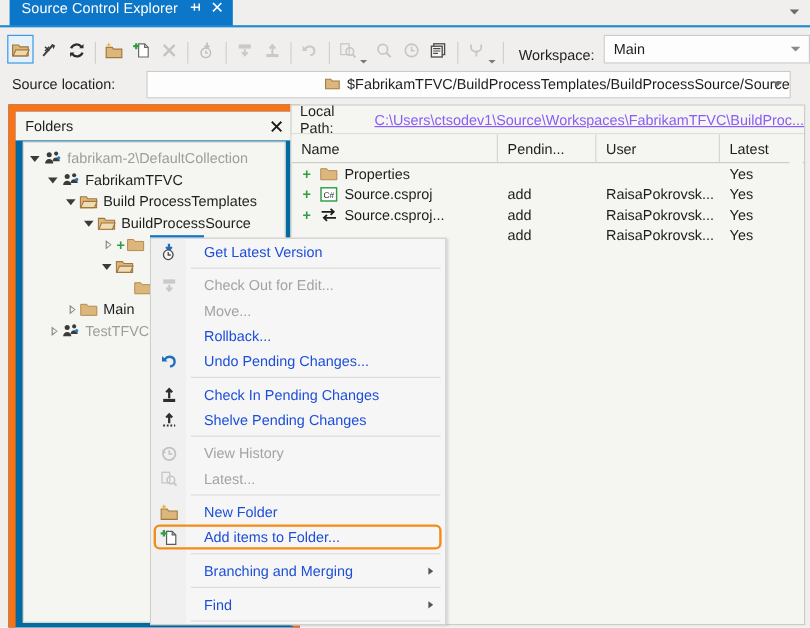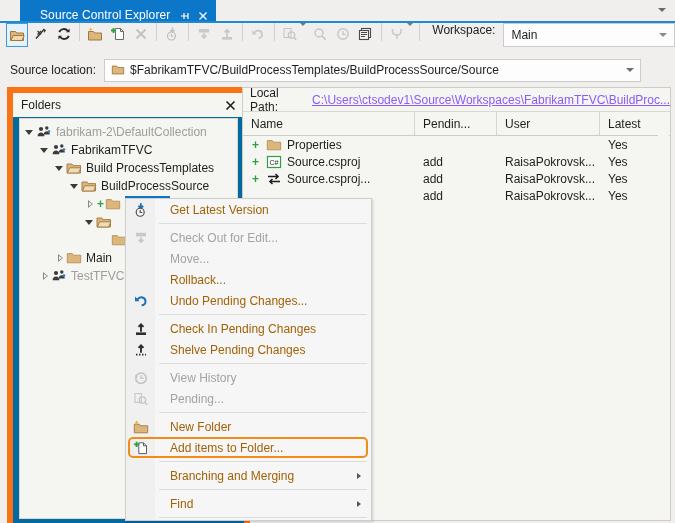--- a/index.html
+++ b/index.html
@@ -8,41 +8,41 @@
     background:#f5f5f2;
     font-family:"Liberation Sans","DejaVu Sans",sans-serif;
     font-size:12px;color:#1e1e1e;
     -webkit-font-smoothing:antialiased;
   }
   .app{position:relative;width:675px;height:523px;background:#f0efed;}
 
   
   .tabstrip{position:absolute;left:0;top:0;width:675px;height:22px;background:#f0efed;}
   .tabstrip-underline{position:absolute;left:0;top:21px;width:675px;height:2px;background:#1f8ad2;}
-  .tab{position:absolute;left:20px;top:0;height:22px;background:#0c76c8;display:flex;align-items:flex-end;padding:0 7px 0 20px;}
+  .tab{position:absolute;left:8px;top:0;height:22px;background:#0c76c8;display:flex;align-items:flex-start;padding:0 7px 0 10px;}
   .tab-title{color:#ffffff;font-size:12px;white-space:nowrap;letter-spacing:.1px;}
   .tab-pin{margin-left:9px;width:12px;height:12px;position:relative;}
   .tab-close{margin-left:6px;width:12px;height:12px;position:relative;}
   .tabstrip-chev{position:absolute;right:9px;top:8px;width:0;height:0;border-left:4px solid transparent;border-right:4px solid transparent;border-top:4px solid #6b6b6b;}
 
   
-  .toolbar{position:absolute;left:0;top:23px;width:675px;height:30px;background:#f0efed;display:flex;align-items:flex-start;}
+  .toolbar{position:absolute;left:0;top:23px;width:675px;height:30px;background:#f0efed;display:flex;align-items:flex-end;}
   .tbtn{width:22px;height:22px;margin:0 1px;display:flex;align-items:center;justify-content:center;position:relative;}
   .tbtn.sel{border:1px solid #3d9ae2;background:#e5f1fb;}
   .tsep{width:1px;height:18px;background:#d2d0cd;margin:0 4px;}
   .tcaret{width:0;height:0;border-left:3px solid transparent;border-right:3px solid transparent;border-top:3px solid #7a7a7a;margin-left:-1px;margin-right:2px;}
   .ws-label{font-size:12px;color:#1e1e1e;margin-left:8px;margin-right:8px;}
   .ws-combo{width:180px;height:22px;background:#fdfdfd;border:1px solid #cccccc;display:flex;align-items:center;position:relative;}
   .ws-combo-text{font-size:12px;padding-left:7px;color:#1e1e1e;}
   .ws-combo-arrow{position:absolute;right:7px;top:9px;width:0;height:0;border-left:4px solid transparent;border-right:4px solid transparent;border-top:4px solid #8a8a8a;}
 
   
   .srcbar{position:absolute;left:0;top:55px;width:675px;height:30px;background:#f0efed;display:flex;align-items:center;}
   .src-label{margin-left:10px;font-size:12px;color:#1e1e1e;}
-  .src-combo{margin-left:8px;width:535px;height:21px;background:#fdfdfd;border:1px solid #cccccc;display:flex;align-items:center;position:relative;}
+  .src-combo{margin-left:26px;width:535px;height:21px;background:#fdfdfd;border:1px solid #cccccc;display:flex;align-items:center;position:relative;justify-content:flex-end;}
   .src-combo-text{font-size:12px;padding-left:5px;color:#1e1e1e;white-space:nowrap;}
   .src-combo-arrow{position:absolute;right:6px;top:8px;width:0;height:0;border-left:4px solid transparent;border-right:4px solid transparent;border-top:4px solid #6f6f6f;}
 
   
   .folders{position:absolute;left:7px;top:87px;width:231px;height:432px;background:#0369a1;border:6px solid #f97316;}
   .folders-head{position:relative;height:24px;display:flex;align-items:center;background:#f5f5f2;}
   .folders-title{margin-left:8px;font-size:12px;color:#1e1e1e;}
   .folders-close{position:absolute;right:8px;top:7px;width:11px;height:11px;}
   .folders-body{position:absolute;left:6px;top:25px;right:6px;bottom:6px;background:#f5f5f2;border:1px solid #d9d9d4;overflow:hidden;}
   .tree-row{position:absolute;height:18px;display:flex;align-items:center;white-space:nowrap;font-size:12px;}
@@ -68,21 +68,21 @@
   .gh{display:flex;align-items:center;font-size:12px;color:#1e1e1e;border-right:1px solid #d6d6d1;padding-left:8px;box-sizing:border-box;}
   .gh:last-child{border-right:none;}
   .grid-body{position:relative;}
   .grow{position:relative;height:17px;display:flex;align-items:center;font-size:12px;}
   .cell{box-sizing:border-box;display:flex;align-items:center;overflow:hidden;white-space:nowrap;}
   .vscroll{position:absolute;right:1px;top:47px;bottom:1px;width:11px;background:#f5f5f2;}
 
   
   .ctxmenu{position:absolute;left:125px;top:198px;width:245px;height:321px;background:#f6f6f6;border:1px solid #cfcfcf;box-shadow:1px 1px 2px rgba(0,0,0,.16);}
   .ctxgutter{position:absolute;left:0;top:0;bottom:0;width:29px;background:#f0f0f0;}
-  .mi{position:relative;height:21px;display:flex;align-items:center;font-size:12px;color:#a16207;}
+  .mi{position:relative;height:21px;display:flex;align-items:center;font-size:12px;color:#1d4ed8;}
   .mi.disabled{color:#a3a3a3;}
   .mi-icon{width:29px;height:21px;display:flex;align-items:center;justify-content:center;flex:0 0 29px;position:relative;}
   .mi-label{margin-left:15px;white-space:nowrap;}
   .mi-arrow{position:absolute;right:10px;top:8px;width:0;height:0;border-top:3.5px solid transparent;border-bottom:3.5px solid transparent;border-left:4px solid #555;}
   .msep{height:1px;margin:3px 4px 3px 33px;background:#dcdcdc;}
   .hl-box{position:absolute;left:2px;top:0;width:240px;height:21px;border:2px solid #f28c18;border-radius:5px;box-sizing:border-box;pointer-events:none;}
 
   svg{display:block;}
 </style>
 </head>
@@ -581,21 +581,21 @@
           <div class="mi disabled">
             <span class="mi-icon">
               <span class="ic" style="position: static;">
                 <svg width="16" height="16" viewBox="0 0 16 16">
                   <rect x="2" y="2.6" width="6.4" height="8.8" fill="none" stroke="#c6c6c6" stroke-width="1.1"></rect>
                   <circle cx="9.4" cy="9" r="3.2" fill="none" stroke="#c6c6c6" stroke-width="1.3"></circle>
                   <path d="M11.7 11.3l2.4 2.4" stroke="#c6c6c6" stroke-width="1.6"></path>
                 </svg>
               </span>
             </span>
-            <span class="mi-label">Pending...</span>
+            <span class="mi-label">Latest...</span>
           </div>
         </div>
         <div class="msep"></div>
         <div style="position: relative;">
           <div class="mi">
             <span class="mi-icon">
               <span class="ic" style="position: static;">
                 <svg width="16" height="16" viewBox="0 0 16 16">
                   <path d="M1.3 5.2h5l1.2 1.6h7.2v7H1.3z" fill="#dcb67a" stroke="#a1793f" stroke-width="0.9"></path>
                   <path d="M3.6 1l.65 1.7 1.7.65-1.7.65L3.6 5.7l-.65-1.7-1.7-.65 1.7-.65z" fill="#f0b429"></path>

